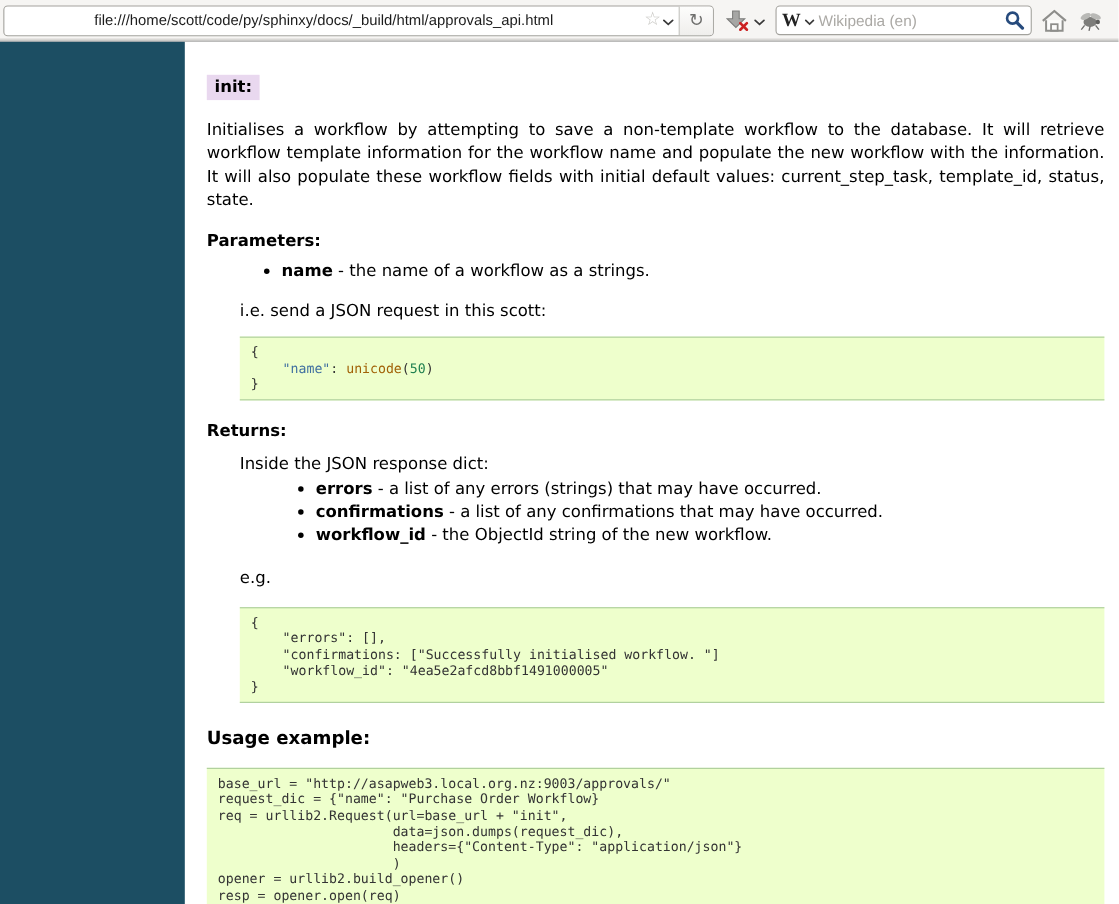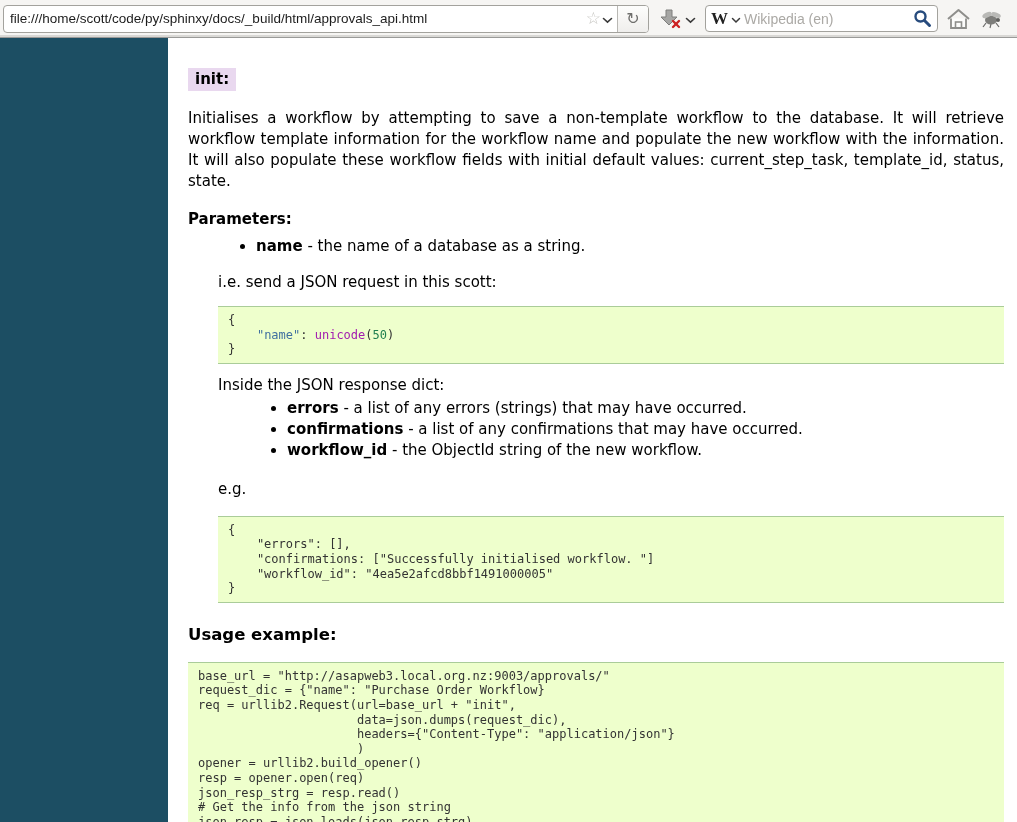--- a/index.html
+++ b/index.html
@@ -6,21 +6,21 @@
   html,body { width:1017px; height:822px; overflow:hidden; background:#fff;
               font-family:"DejaVu Sans", sans-serif; }
   .screen { width:1017px; height:822px; display:flex; flex-direction:column; }
 
   
   .toolbar { height:38px; flex:none; background:#f6f5f3; border-bottom:1px solid #9a9a98;
              box-shadow:inset 0 -2px 0 #d9d8d5; display:flex; align-items:center; padding:0 3px; gap:7px; }
   .urlbar { width:646px; height:28px; background:#fff; border:1px solid #a3a29d; border-radius:4px;
             display:flex; align-items:center; overflow:hidden; }
   .urlbar input { flex:1; border:none; outline:none; font-family:"Liberation Sans", sans-serif;
-                  font-size:13.5px; color:#1c1c1c; padding:0 6px; background:transparent; }
+                  font-size:13.5px; color:#1c1c1c; padding:0 6px; background:transparent;text-align:center; }
   .star { font-size:17px; color:#c8c7c3; line-height:1; padding:0 1px; cursor:pointer; }
   .chev { flex:none; display:inline-block; }
   .url-divider { width:1px; height:26px; background:#b9b8b4; margin-left:4px; }
   .reload-btn { width:30px; height:26px; border:none; background:linear-gradient(#fdfdfc,#efeeec);
                 font-size:16px; color:#6f6f6d; cursor:pointer; font-family:"DejaVu Sans", sans-serif; }
   .dl-group { display:flex; align-items:center; gap:3px; padding:0 2px; }
   .searchbox { width:233px; height:27px; background:#fff; border:1px solid #a3a29d; border-radius:4px;
                display:flex; align-items:center; padding:0 5px; gap:3px; }
   .w-glyph { font-family:"Liberation Serif", serif; font-size:17px; font-weight:600; color:#222; line-height:1; }
   .searchbox input { flex:1; border:none; outline:none; font-family:"Liberation Sans", sans-serif;
@@ -43,21 +43,21 @@
   ul.returns-list { list-style:disc; margin-top:4px; padding-left:99px; font-size:15px; line-height:21px; }
   .indent1 { margin-left:30px; }
   .lead { margin-top:16px; font-size:15px; }
   pre.codeblock { margin-top:15px; background:#eeffcc; color:#333;
                   border-top:1px solid #aacc99; border-bottom:1px solid #aacc99;
                   padding:6px 10px; font-family:"DejaVu Sans Mono", monospace;
                   font-size:12px; line-height:14.6px; white-space:pre; overflow:hidden; }
   pre.codeblock.mt18 { margin-top:18px; }
   .tok-p { color:#333333; }
   .tok-s { color:#4070a0; }
-  .tok-b { color:#a21caf; }
+  .tok-b { color:#a16207; }
   .tok-n { color:#208050; }
   strong { font-weight:bold; }
 </style>
 </head>
 <body>
 
 <div class="screen">
 
   <header class="toolbar">
     <div class="urlbar">
@@ -132,29 +132,30 @@
     <aside class="sidebar"></aside>
 
     <main class="content">
       <span class="init-label">init:</span>
 
       <p class="para">Initialises a workflow by attempting to save a non-template workflow to the database. It will retrieve workflow template information for the workflow name and populate the new workflow with the information. It will also populate these workflow fields with initial default values: current_step_task, template_id, status, state.</p>
 
       <p class="field-label">Parameters:</p>
 
       <ul class="param-list">
-        <li><strong>name</strong><span> - the name of a database as a string.</span></li>
+        <li><strong>name</strong><span> - the name of a workflow as a strings.</span></li>
       </ul>
 
       <p class="lead indent1">i.e. send a JSON request in this scott:</p>
 
       <pre class="codeblock indent1"><span class="tok-p">{
     </span><span class="tok-s">"name"</span><span class="tok-p">: </span><span class="tok-b">unicode</span><span class="tok-p">(</span><span class="tok-n">50</span><span class="tok-p">)
 }</span></pre>
 
+      <p class="field-label">Returns:</p>
 
       <p class="lead indent1" style="margin-top:12px">Inside the JSON response dict:</p>
 
       <ul class="returns-list">
           <li><strong>errors</strong> - a list of any errors (strings) that may have occurred.</li>
           <li><strong>confirmations</strong> - a list of any confirmations that may have occurred.</li>
           <li><strong>workflow_id</strong> - the ObjectId string of the new workflow.</li>
         </ul>
 
       <p class="lead indent1" style="margin-top:19px">e.g.</p>

